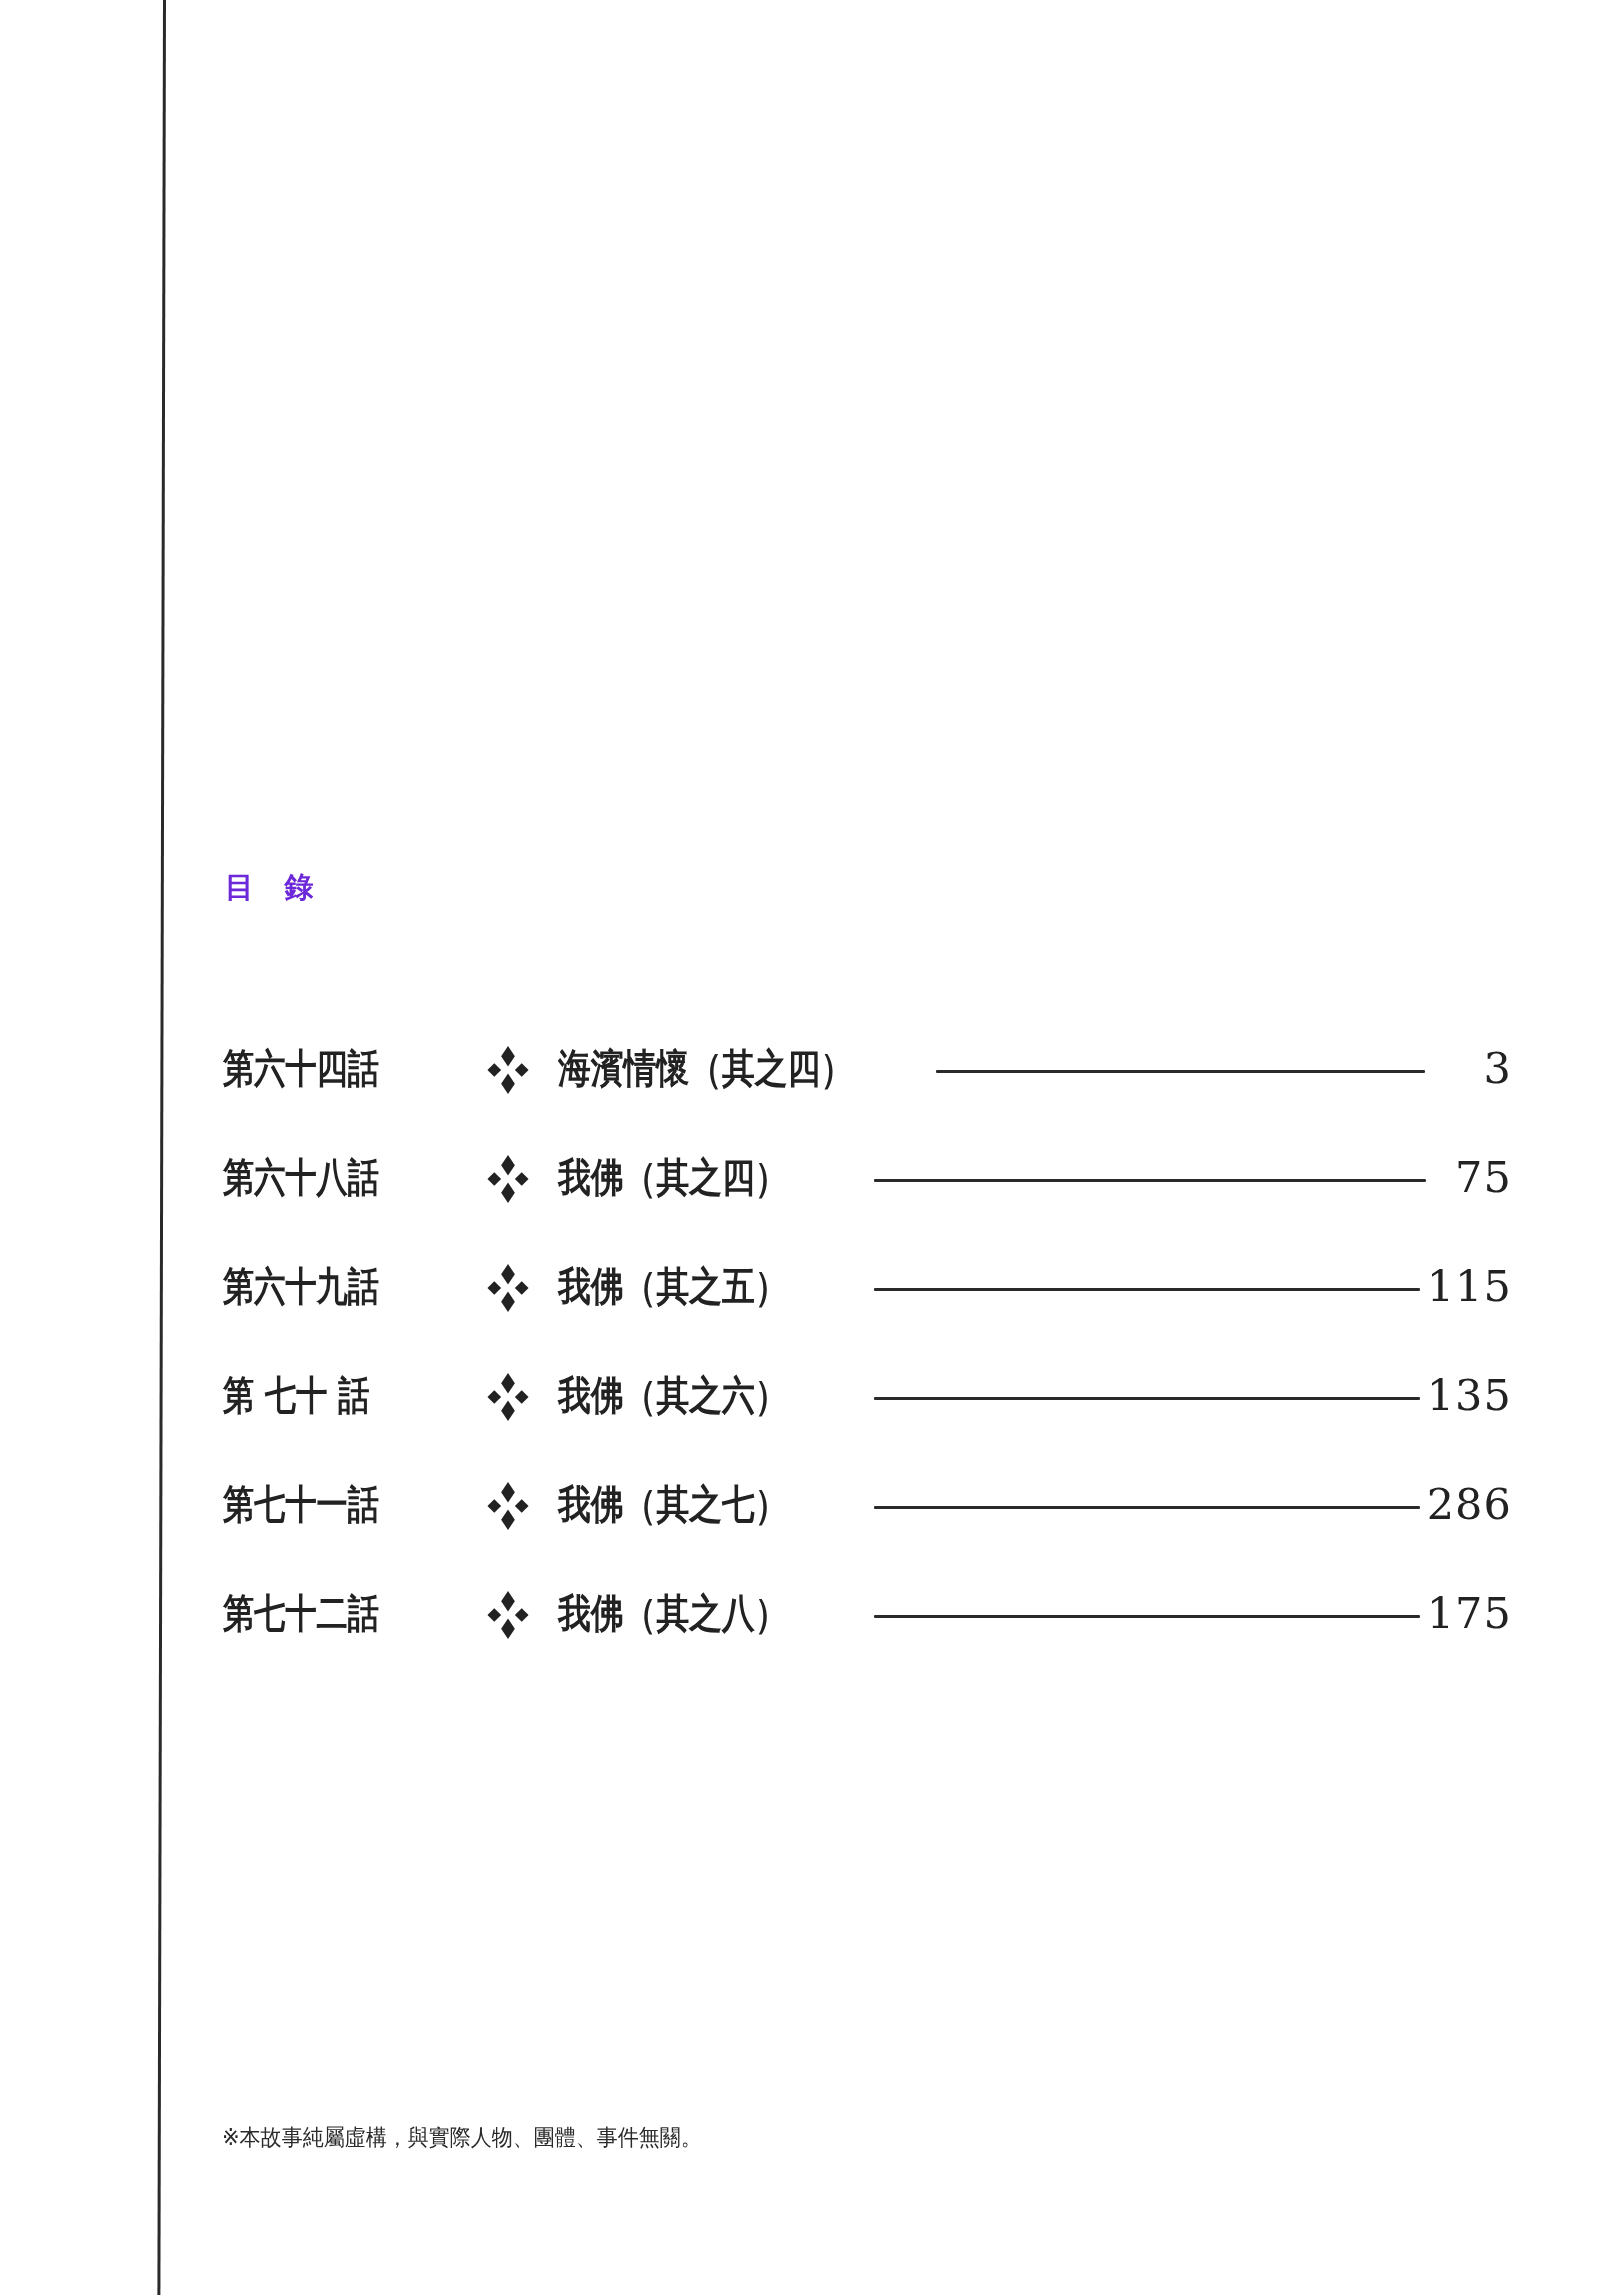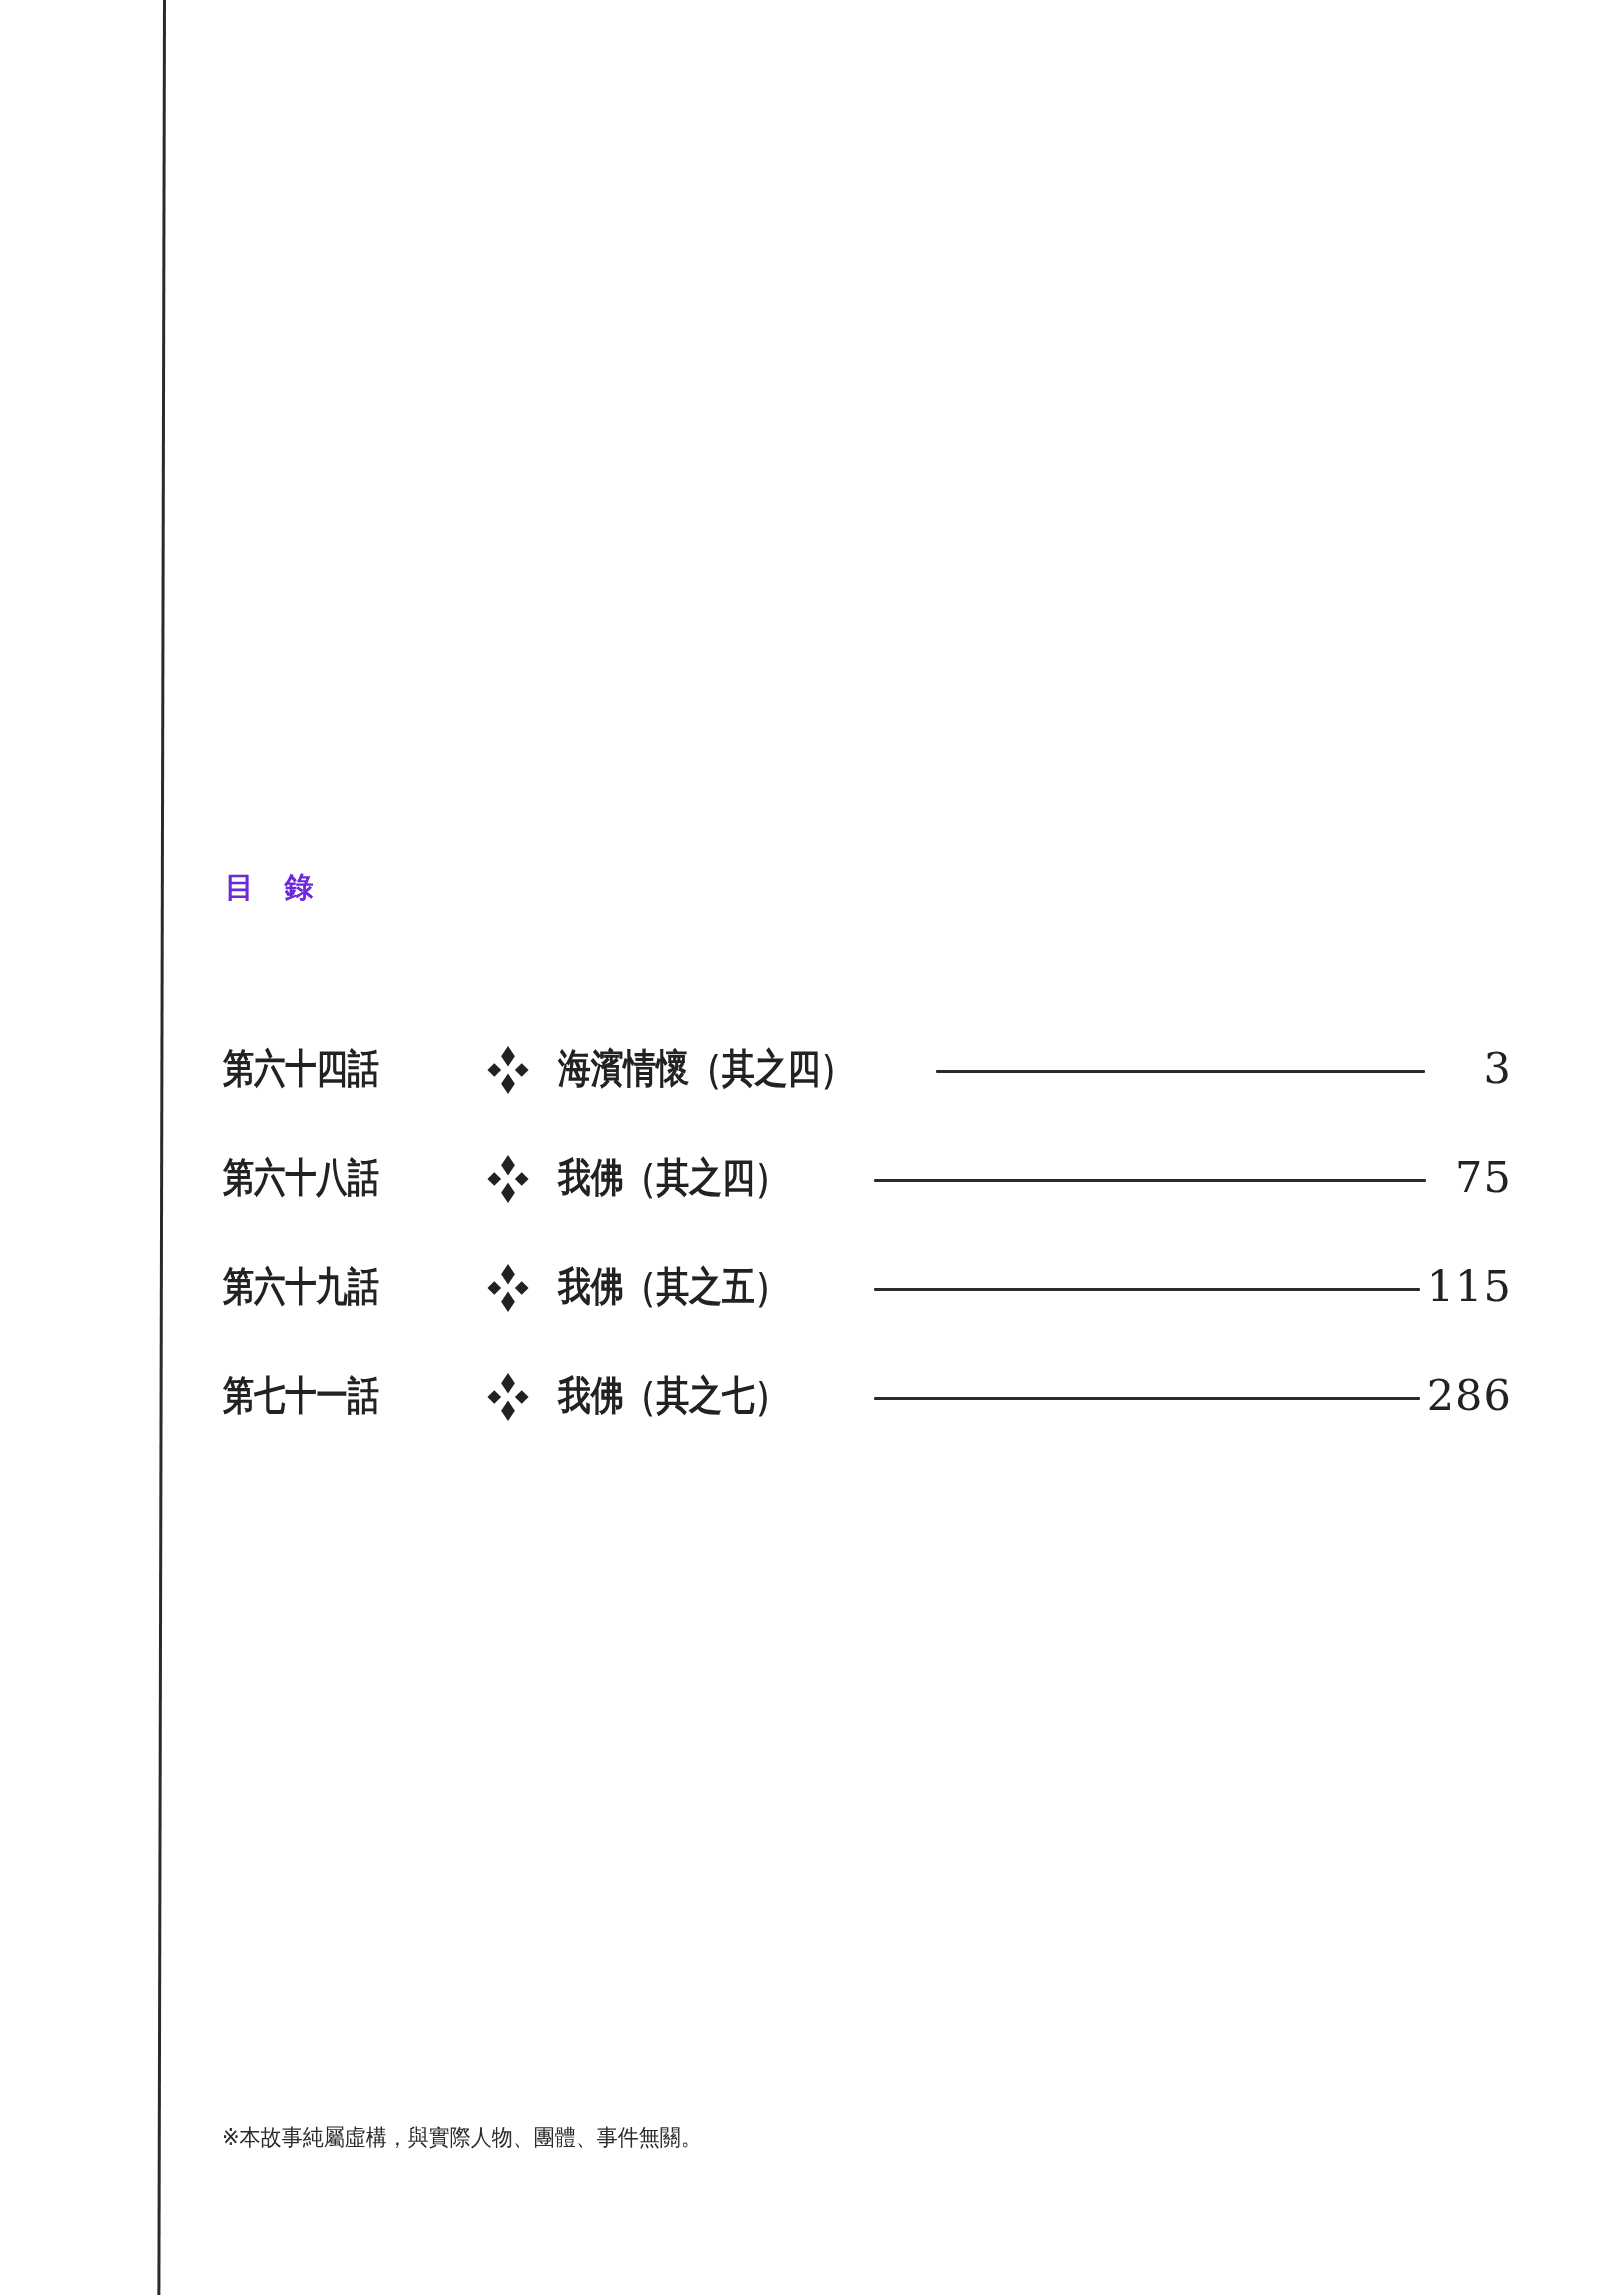--- a/index.html
+++ b/index.html
@@ -156,29 +156,57 @@
           <polygon points="42,48 54,66 42,84 30,66"></polygon>
           <polygon points="18,30 30,42 18,54 6,42"></polygon>
           <polygon points="66,30 78,42 66,54 54,42"></polygon>
         </g>
       </svg>
     <span class="title">我佛（其之五）</span>
     <div class="leader" style="left: 651px; width: 546px;"></div>
     <span class="page-num">115</span>
   </div>
   <div class="toc-row">
+    <span class="chap">第 七十 話</span>
+    <svg class="diamond-icon" viewBox="0 0 84 84">
+        <g fill="#222">
+          <polygon points="42,0 54,18 42,36 30,18"></polygon>
+          <polygon points="42,48 54,66 42,84 30,66"></polygon>
+          <polygon points="18,30 30,42 18,54 6,42"></polygon>
+          <polygon points="66,30 78,42 66,54 54,42"></polygon>
+        </g>
+      </svg>
+    <span class="title">我佛（其之六）</span>
+    <div class="leader" style="left: 651px; width: 546px;"></div>
+    <span class="page-num">135</span>
+  </div>
+  <div class="toc-row">
     <span class="chap">第七十一話</span>
     <svg class="diamond-icon" viewBox="0 0 84 84">
         <g fill="#222">
           <polygon points="42,0 54,18 42,36 30,18"></polygon>
           <polygon points="42,48 54,66 42,84 30,66"></polygon>
           <polygon points="18,30 30,42 18,54 6,42"></polygon>
           <polygon points="66,30 78,42 66,54 54,42"></polygon>
         </g>
       </svg>
     <span class="title">我佛（其之七）</span>
     <div class="leader" style="left: 651px; width: 546px;"></div>
     <span class="page-num">286</span>
   </div>
+  <div class="toc-row">
+    <span class="chap">第七十二話</span>
+    <svg class="diamond-icon" viewBox="0 0 84 84">
+        <g fill="#222">
+          <polygon points="42,0 54,18 42,36 30,18"></polygon>
+          <polygon points="42,48 54,66 42,84 30,66"></polygon>
+          <polygon points="18,30 30,42 18,54 6,42"></polygon>
+          <polygon points="66,30 78,42 66,54 54,42"></polygon>
+        </g>
+      </svg>
+    <span class="title">我佛（其之八）</span>
+    <div class="leader" style="left: 651px; width: 546px;"></div>
+    <span class="page-num">175</span>
+  </div>
 </div>
 
 <div class="disclaimer">※本故事純屬虛構，與實際人物、團體、事件無關。</div>
 
 
 </body></html>

